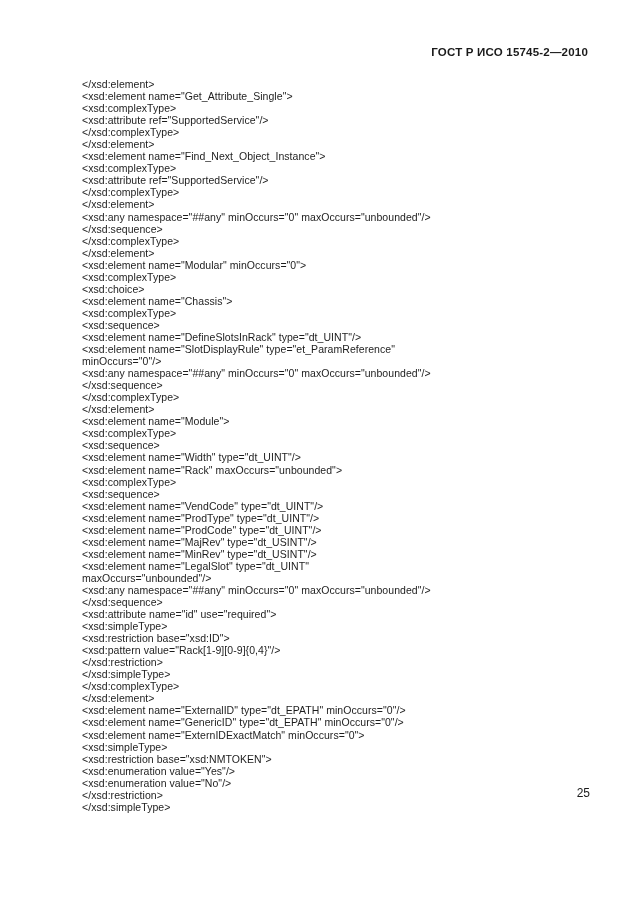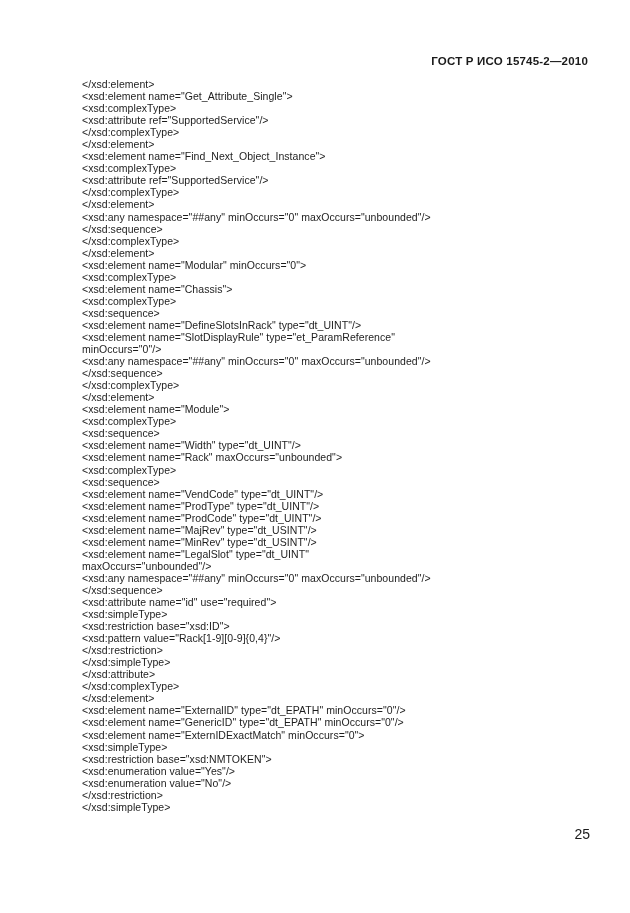--- a/index.html
+++ b/index.html
@@ -22,41 +22,40 @@
   .doc-header {
     position: absolute;
     top: 46px;
     right: 42px;
     font-size: 11.5px;
     font-weight: bold;
     letter-spacing: 0.2px;
     color: #1a1a1a;
     white-space: nowrap;
     text-align: center;
-    margin-top: 9px;
   }
   .code-block {
     position: absolute;
     left: 82px;
     top: 78px;
     width: 500px;
   }
   .code-line {
     font-family: "Liberation Sans", sans-serif;
     font-size: 10.5px;
     line-height: 12.05px;
     color: #1d1d1d;
     white-space: pre;
     letter-spacing: 0.05px;
   }
   .page-number {
     position: absolute;
     right: 40px;
-    top: 826px;
-    font-size: 14px;
+    top: 786px;
+    font-size: 12px;
     color: #1a1a1a;
   }
 </style>
 </head>
 <body>
 
 <div class="page">
 
   <div class="doc-header">ГОСТ Р ИСО 15745-2—2010</div>
 
@@ -71,20 +70,21 @@
       <div class="code-line">&lt;xsd:complexType&gt;</div>
       <div class="code-line">&lt;xsd:attribute ref="SupportedService"/&gt;</div>
       <div class="code-line">&lt;/xsd:complexType&gt;</div>
       <div class="code-line">&lt;/xsd:element&gt;</div>
       <div class="code-line">&lt;xsd:any namespace="##any" minOccurs="0" maxOccurs="unbounded"/&gt;</div>
       <div class="code-line">&lt;/xsd:sequence&gt;</div>
       <div class="code-line">&lt;/xsd:complexType&gt;</div>
       <div class="code-line">&lt;/xsd:element&gt;</div>
       <div class="code-line">&lt;xsd:element name="Modular" minOccurs="0"&gt;</div>
       <div class="code-line">&lt;xsd:complexType&gt;</div>
+      <div class="code-line">&lt;xsd:choice&gt;</div>
       <div class="code-line">&lt;xsd:element name="Chassis"&gt;</div>
       <div class="code-line">&lt;xsd:complexType&gt;</div>
       <div class="code-line">&lt;xsd:sequence&gt;</div>
       <div class="code-line">&lt;xsd:element name="DefineSlotsInRack" type="dt_UINT"/&gt;</div>
       <div class="code-line">&lt;xsd:element name="SlotDisplayRule" type="et_ParamReference"</div>
       <div class="code-line">minOccurs="0"/&gt;</div>
       <div class="code-line">&lt;xsd:any namespace="##any" minOccurs="0" maxOccurs="unbounded"/&gt;</div>
       <div class="code-line">&lt;/xsd:sequence&gt;</div>
       <div class="code-line">&lt;/xsd:complexType&gt;</div>
       <div class="code-line">&lt;/xsd:element&gt;</div>
@@ -103,21 +103,20 @@
       <div class="code-line">&lt;xsd:element name="LegalSlot" type="dt_UINT"</div>
       <div class="code-line">maxOccurs="unbounded"/&gt;</div>
       <div class="code-line">&lt;xsd:any namespace="##any" minOccurs="0" maxOccurs="unbounded"/&gt;</div>
       <div class="code-line">&lt;/xsd:sequence&gt;</div>
       <div class="code-line">&lt;xsd:attribute name="id" use="required"&gt;</div>
       <div class="code-line">&lt;xsd:simpleType&gt;</div>
       <div class="code-line">&lt;xsd:restriction base="xsd:ID"&gt;</div>
       <div class="code-line">&lt;xsd:pattern value="Rack[1-9][0-9]{0,4}"/&gt;</div>
       <div class="code-line">&lt;/xsd:restriction&gt;</div>
       <div class="code-line">&lt;/xsd:simpleType&gt;</div>
-      <div class="code-line">&lt;/xsd:attribute&gt;</div>
       <div class="code-line">&lt;/xsd:complexType&gt;</div>
       <div class="code-line">&lt;/xsd:element&gt;</div>
       <div class="code-line">&lt;xsd:element name="ExternalID" type="dt_EPATH" minOccurs="0"/&gt;</div>
       <div class="code-line">&lt;xsd:element name="GenericID" type="dt_EPATH" minOccurs="0"/&gt;</div>
       <div class="code-line">&lt;xsd:element name="ExternIDExactMatch" minOccurs="0"&gt;</div>
       <div class="code-line">&lt;xsd:simpleType&gt;</div>
       <div class="code-line">&lt;xsd:restriction base="xsd:NMTOKEN"&gt;</div>
       <div class="code-line">&lt;xsd:enumeration value="Yes"/&gt;</div>
       <div class="code-line">&lt;xsd:enumeration value="No"/&gt;</div>
       <div class="code-line">&lt;/xsd:restriction&gt;</div>

